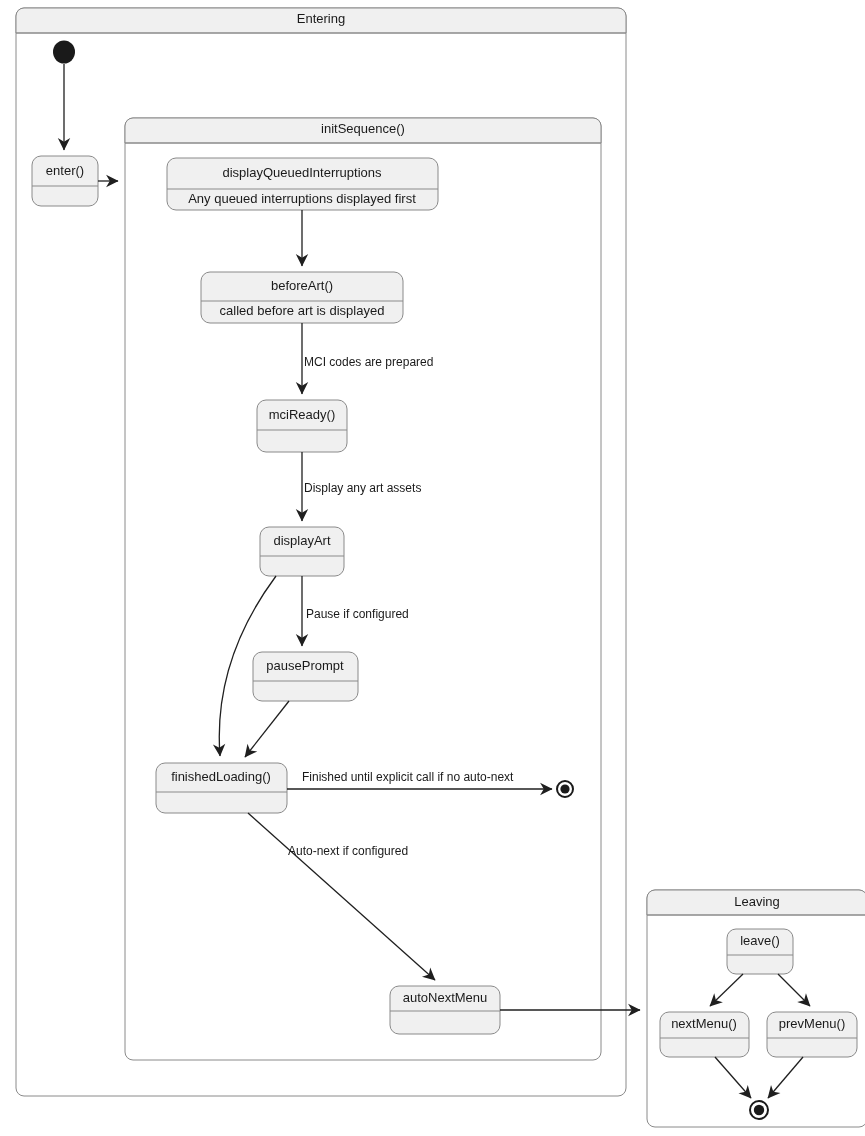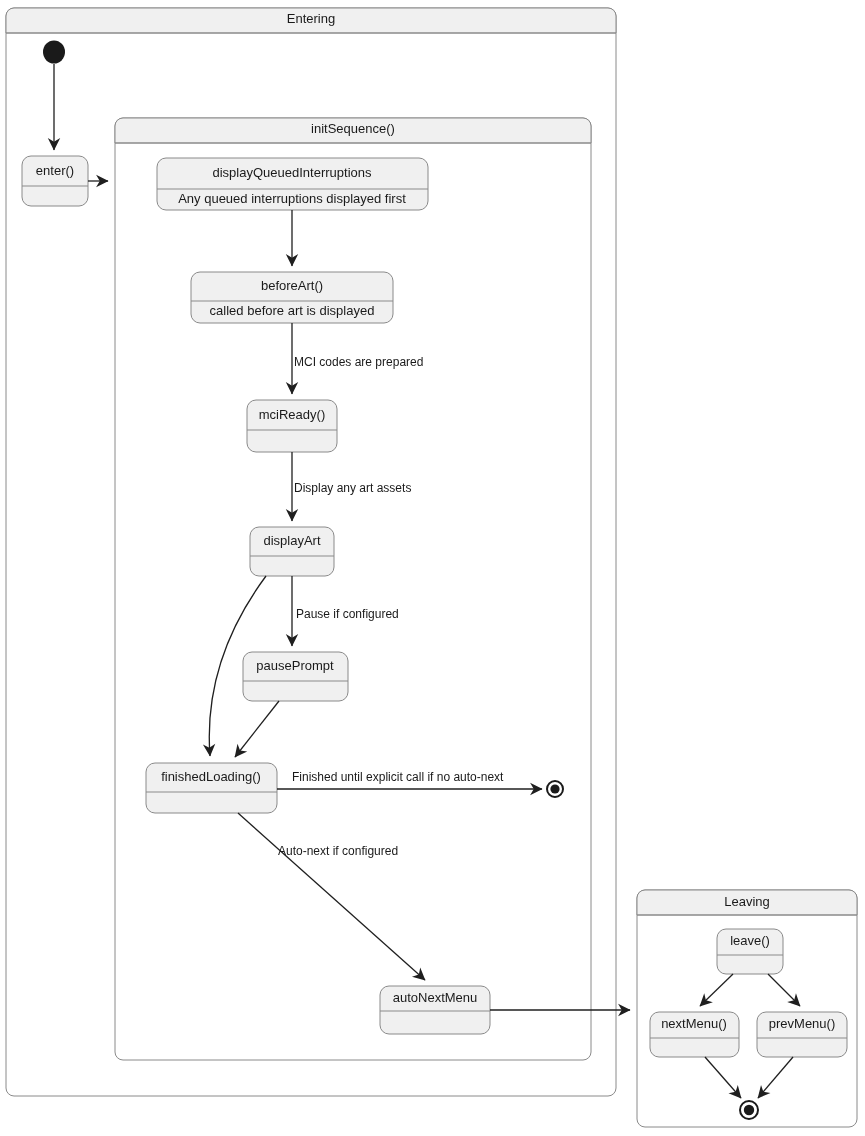--- a/index.html
+++ b/index.html
@@ -10,20 +10,21 @@
   body {
     width: 865px;
     height: 1136px;
     font-family: "Liberation Sans", sans-serif;
     overflow: hidden;
   }
   #diagram-root {
     position: relative;
     width: 736px;
     height: 1136px;
+    margin-left: 10px;
   }
   svg#uml {
     display: block;
     width: 865px;
     height: 1136px;
   }
   .composite-body {
     fill: #ffffff;
     stroke: #8a8a8a;
     stroke-width: 1;

